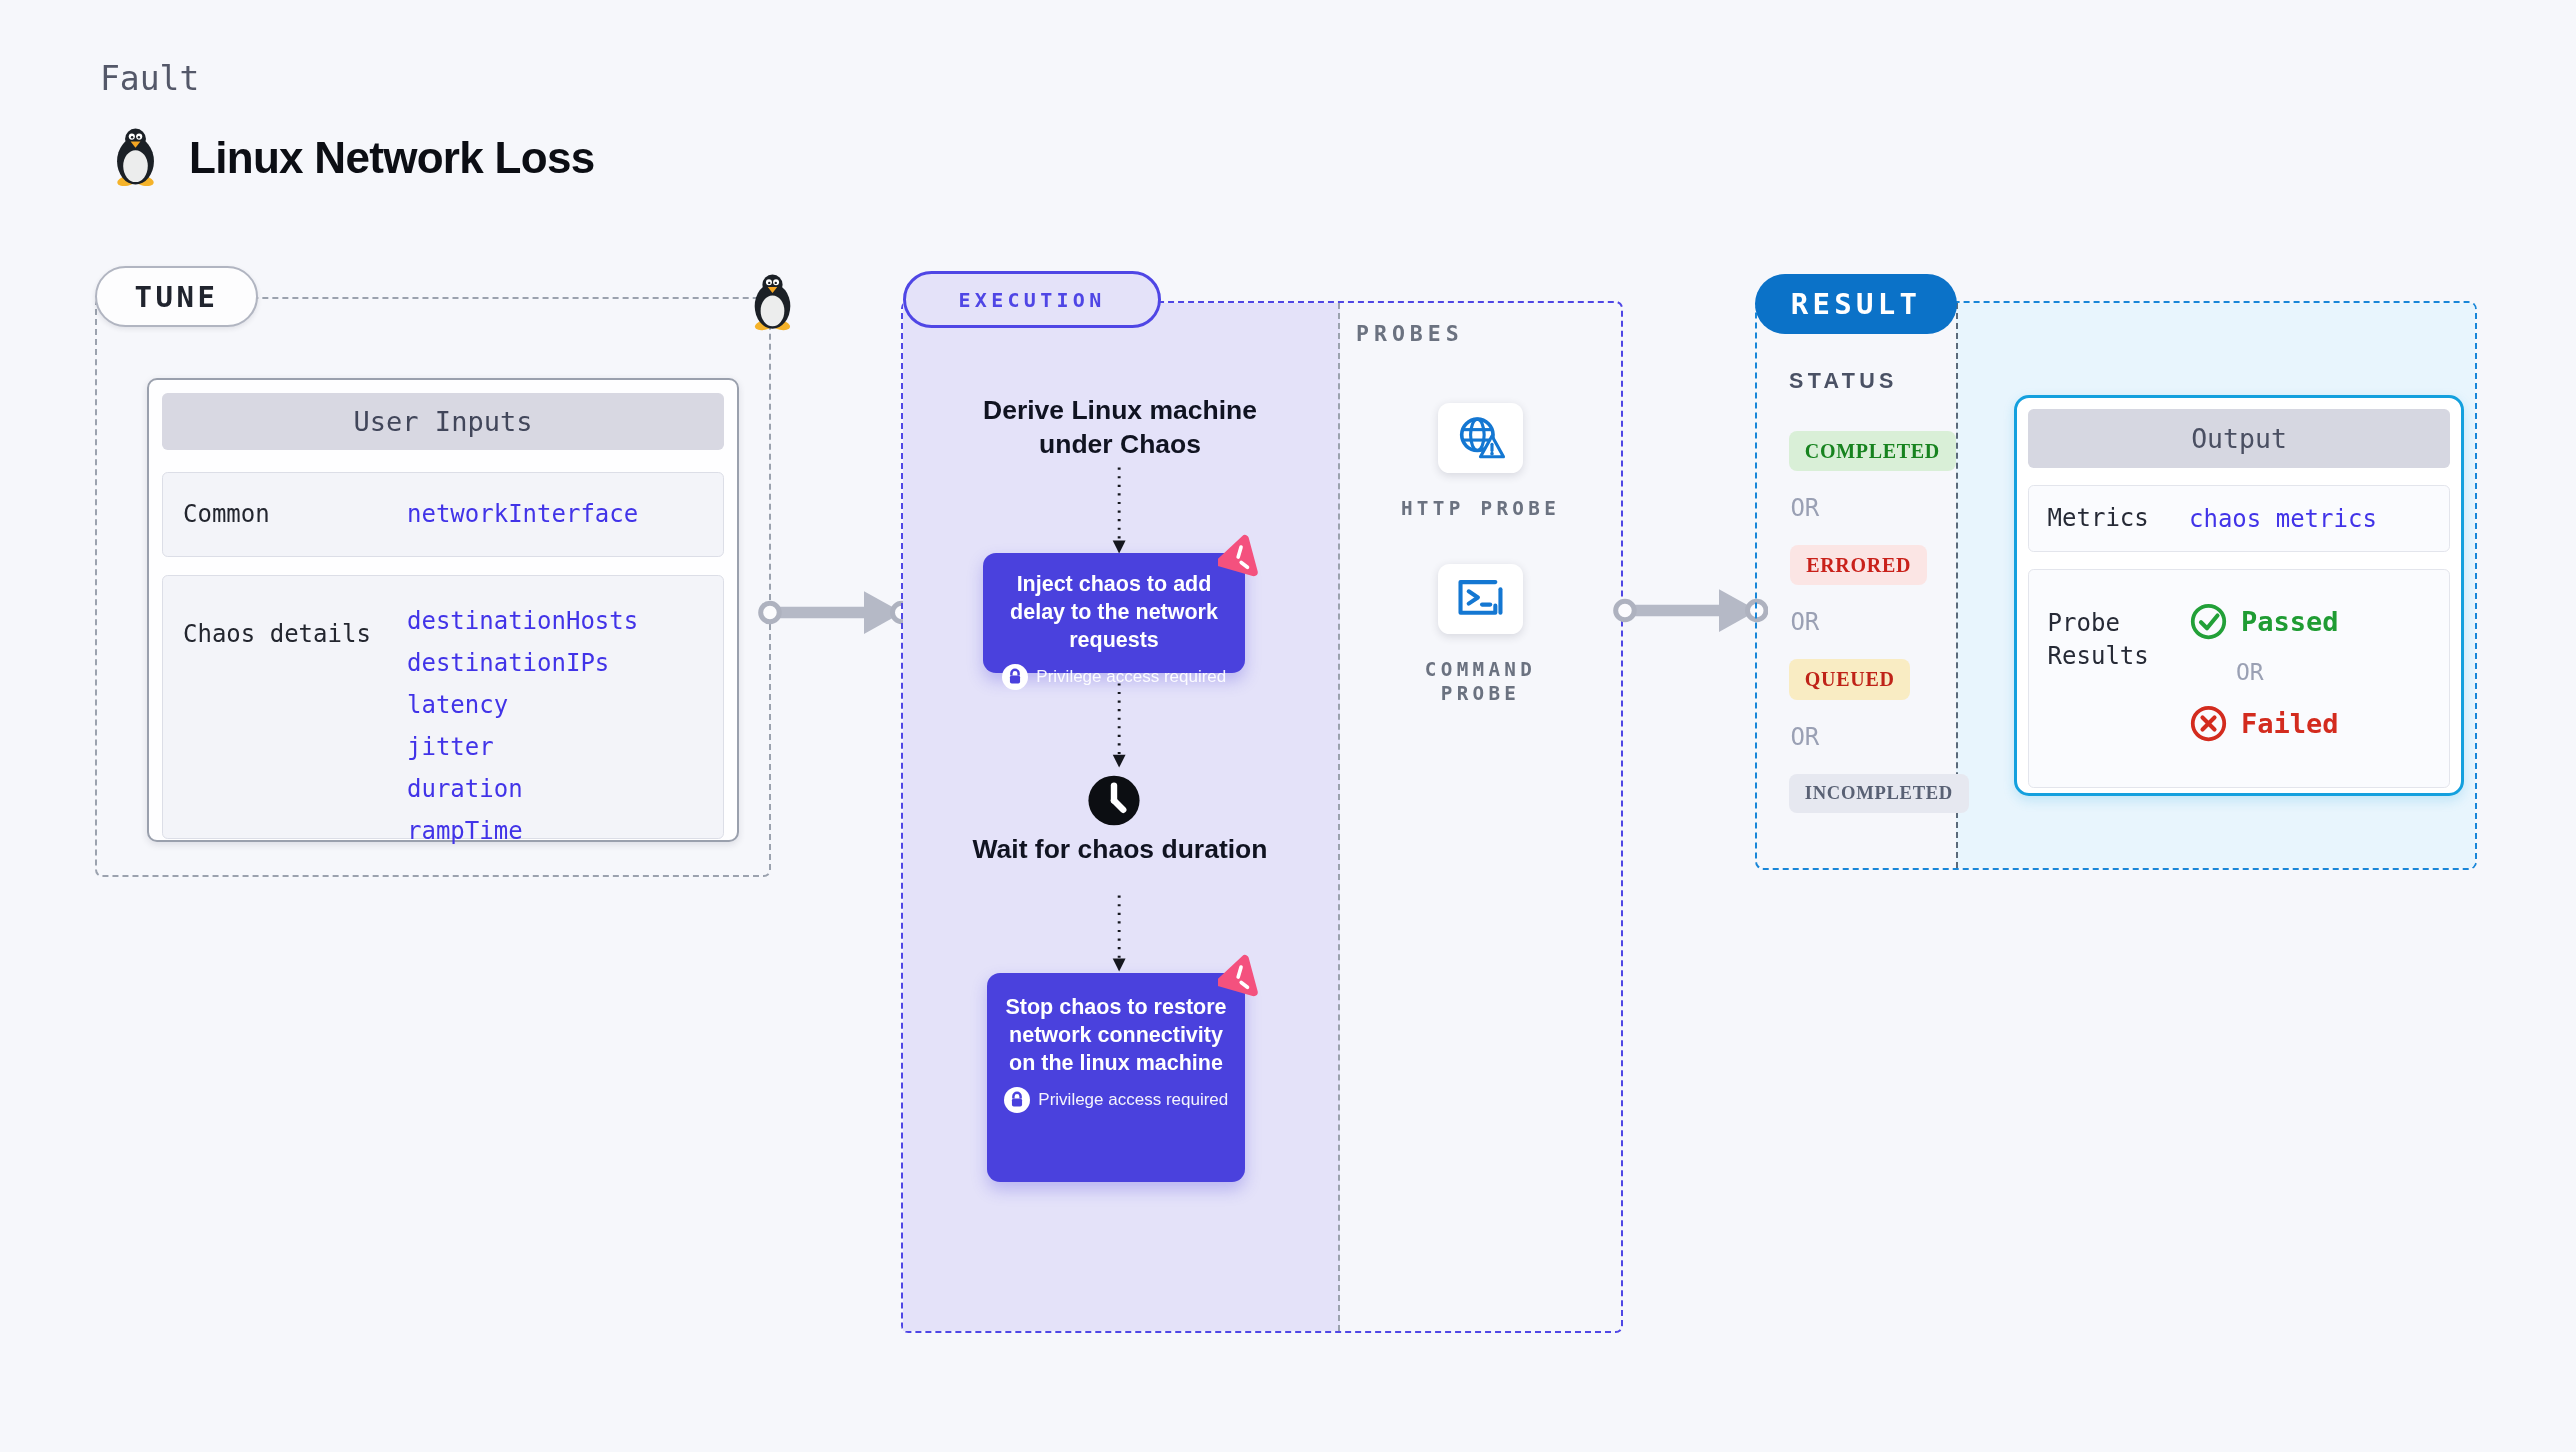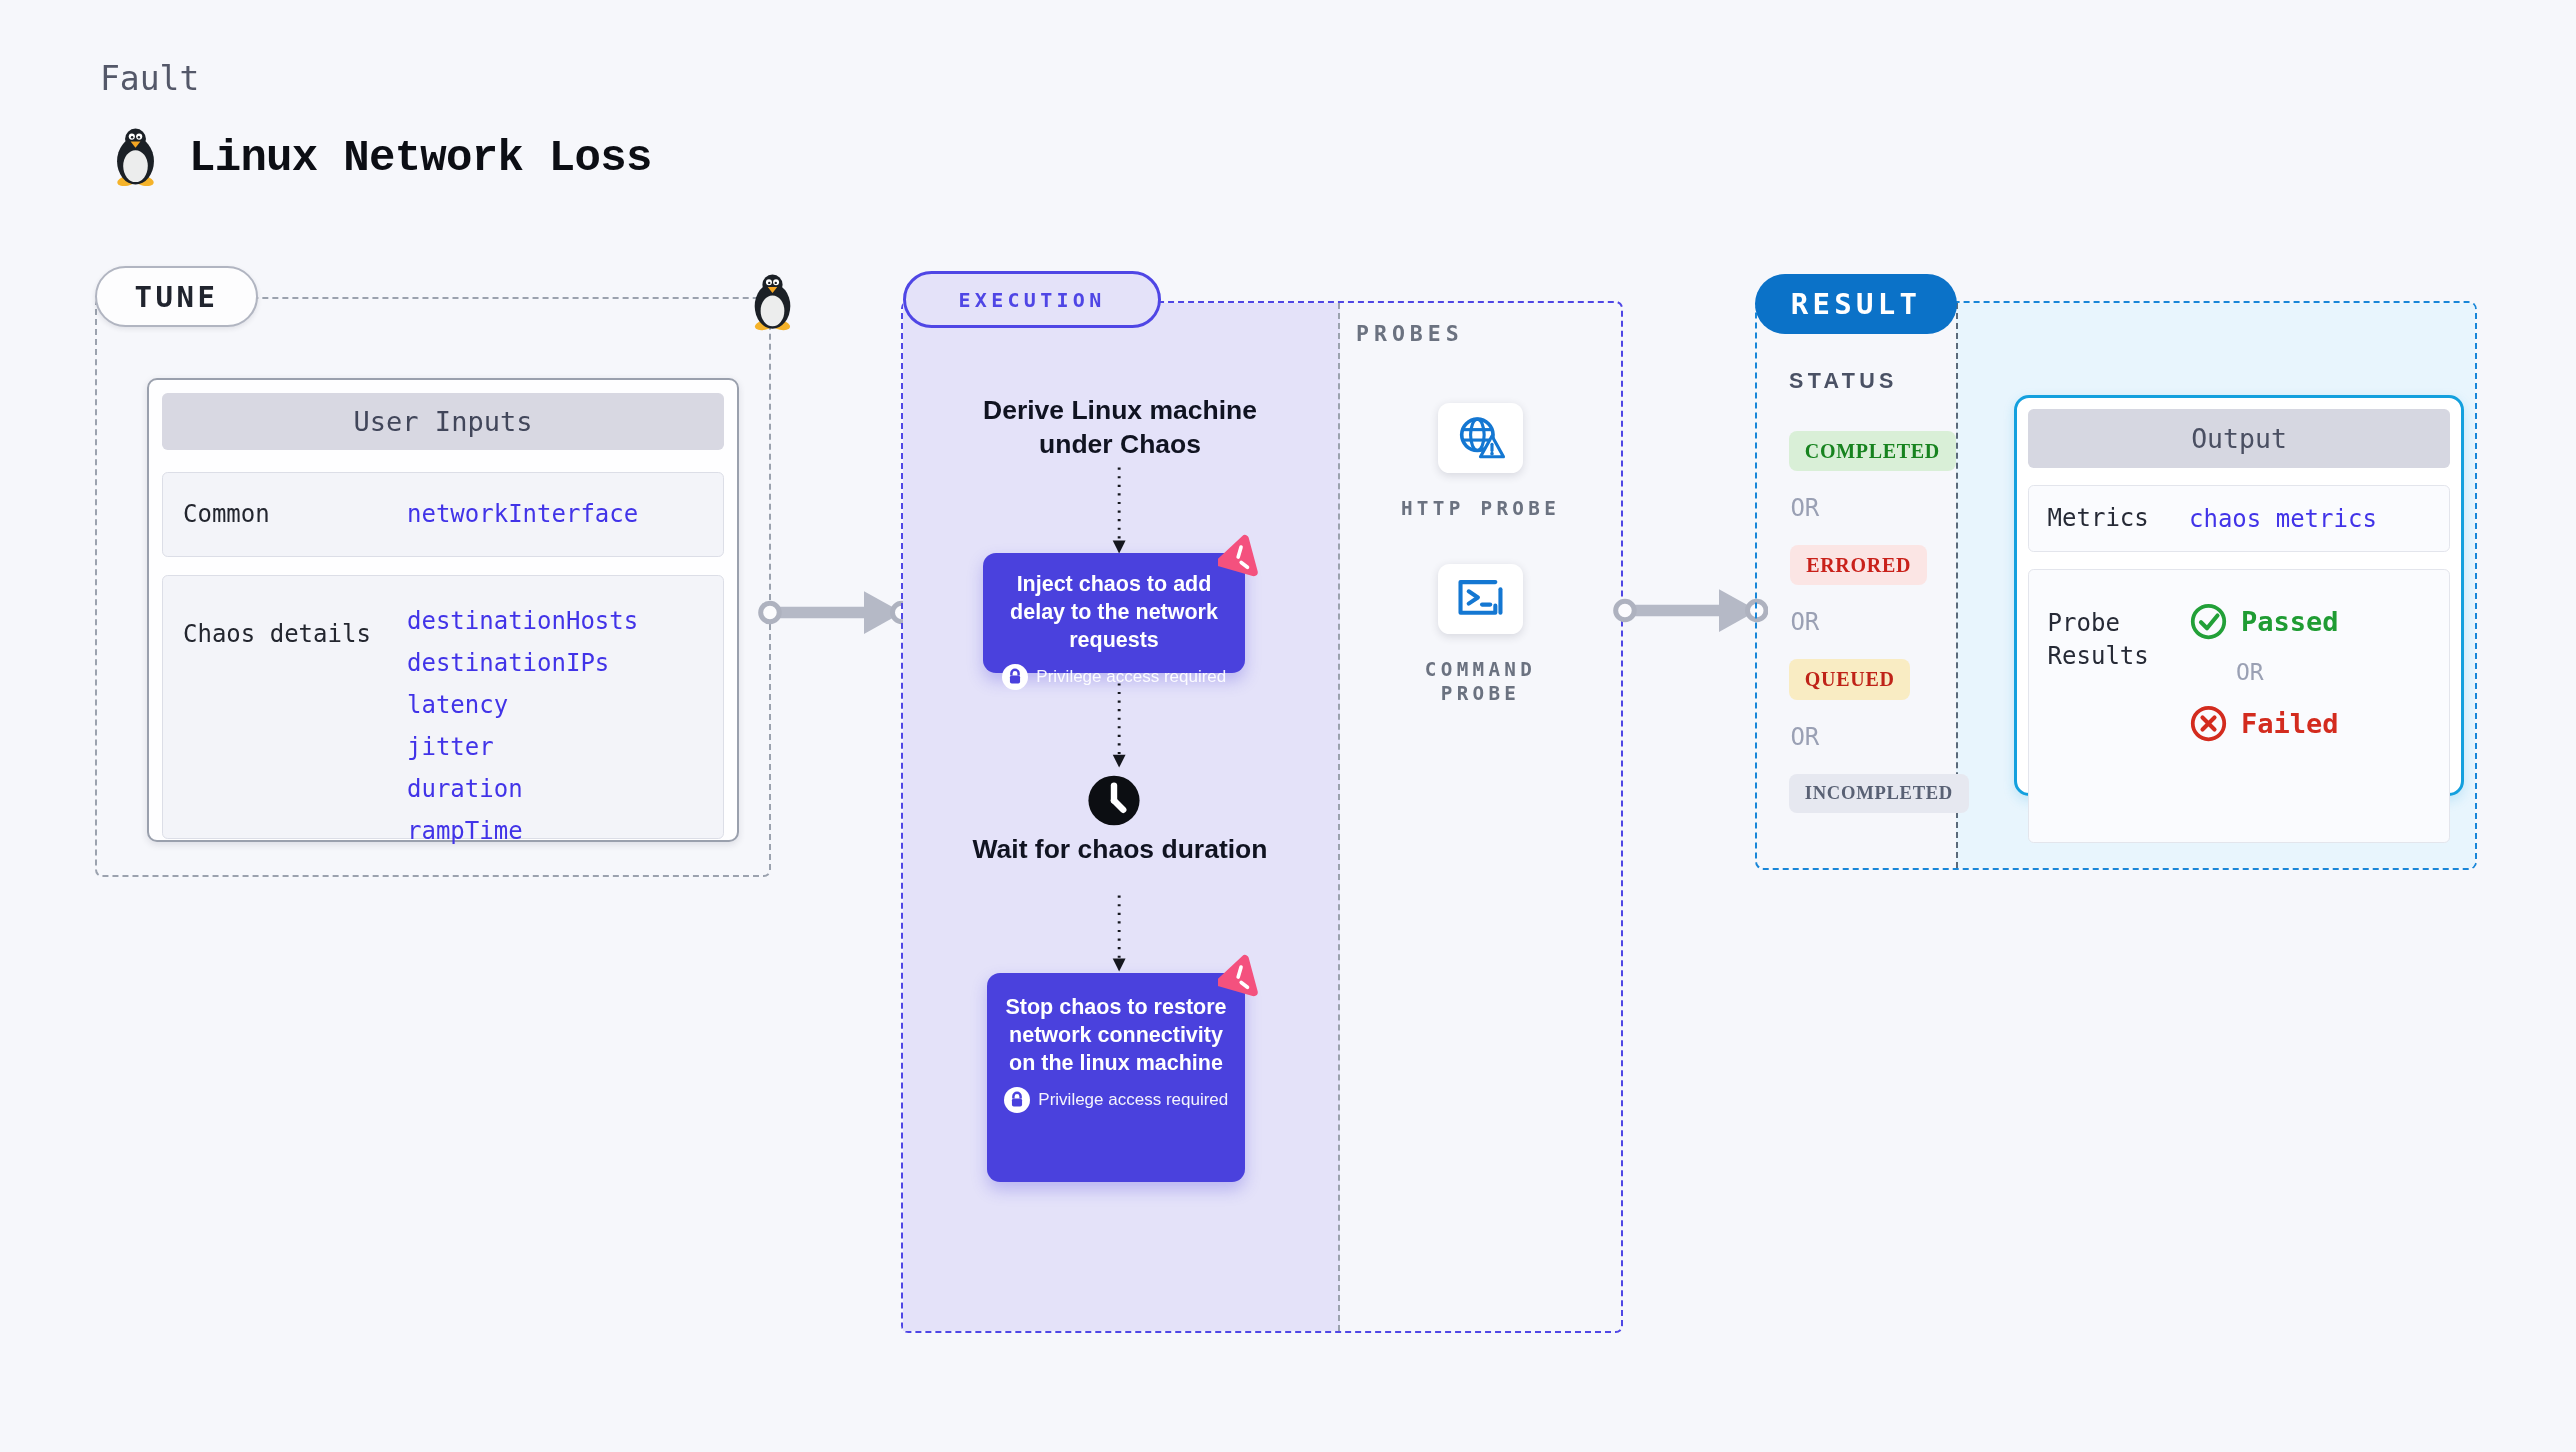--- a/index.html
+++ b/index.html
@@ -12,21 +12,21 @@
   *{margin:0;padding:0;box-sizing:border-box;}
   html,body{background:var(--pagebg);}
   body{font-family:"Liberation Sans",sans-serif;}
   #canvas{position:relative;width:2576px;height:1452px;background:var(--pagebg);overflow:hidden;}
   .mono{font-family:"DejaVu Sans Mono",monospace;}
   .abs{position:absolute;}
 
   
   .kicker{left:100px;top:59px;font-size:33px;color:#545869;}
   .page-title-row{left:106px;top:120px;display:flex;align-items:center;gap:24px;}
-  .page-title{font-size:44px;font-weight:800;color:#0c0e14;letter-spacing:-0.7px;font-family:Liberation Mono, monospace;}
+  .page-title{font-size:44px;font-weight:800;color:#0c0e14;letter-spacing:-0.7px;}
 
   
   .pill{display:flex;align-items:center;justify-content:center;border-radius:34px;
         font-family:"DejaVu Sans Mono",monospace;font-weight:bold;z-index:5;}
   .tune-pill{left:95px;top:266px;width:163px;height:61px;background:#fdfdfe;border:2.1px solid #b1b5c1;
         font-size:29px;letter-spacing:3.6px;color:#20242e;box-shadow:0 2.1px 5.7px rgba(40,44,63,.10);}
   .exec-pill{left:903px;top:271px;width:258px;height:57px;background:var(--lavender);
         border:3.6px solid var(--indigo);font-size:20px;letter-spacing:4.3px;color:var(--indigo);}
   .result-pill{left:1755px;top:274px;width:202px;height:60px;background:var(--resultblue);
         font-size:29px;letter-spacing:4.3px;color:#ffffff;}
@@ -86,21 +86,21 @@
   .badge-queued{background:var(--yellowbg);color:#bf2318;}
   .badge-incompleted{background:var(--graybadgebg);color:var(--graybadgetext);font-size:18.6px;}
   .or-sep{font-family:"DejaVu Sans Mono",monospace;font-size:24px;color:#9aa0b4;margin:23px 0 23px 1.4px;}
 
   .output-card{left:2014px;top:395px;width:450px;height:401px;background:#ffffff;border:3.6px solid var(--outputborder);
         border-radius:15px;box-shadow:0 4.3px 11.5px rgba(20,160,222,.18);padding:11px;}
   .output-header{height:59px;background:#d6d7e1;border-radius:5.7px;display:flex;align-items:center;
         justify-content:center;font-size:26.5px;color:#4a4f62;}
   .output-row{border:1.4px solid #e3e5ec;background:#fafbfe;border-radius:5.7px;display:flex;}
   .metrics-row{margin-top:17px;height:67px;align-items:center;}
-  .probe-results-row{margin-top:17px;height:274px;align-items:flex-start;}
+  .probe-results-row{margin-top:17px;height:219px;align-items:flex-start;}
   .output-label{font-size:24px;color:#262a36;padding-left:18.6px;width:160px;flex:none;line-height:33px;}
   .probe-results-row .output-label{padding-top:37px;}
   .output-value{font-size:24px;color:var(--codeblue);}
   .pr-col{display:flex;flex-direction:column;padding-top:31.5px;}
   .pr-item{display:flex;align-items:center;gap:13px;}
   .pr-text{font-size:27px;font-weight:bold;}
   .pr-passed{color:#1f9c33;}
   .pr-failed{color:#d32b1e;}
   .pr-or{font-family:"DejaVu Sans Mono",monospace;font-size:23px;color:#9aa0b4;margin:18.6px 0 18.6px 47px;}
 </style>

